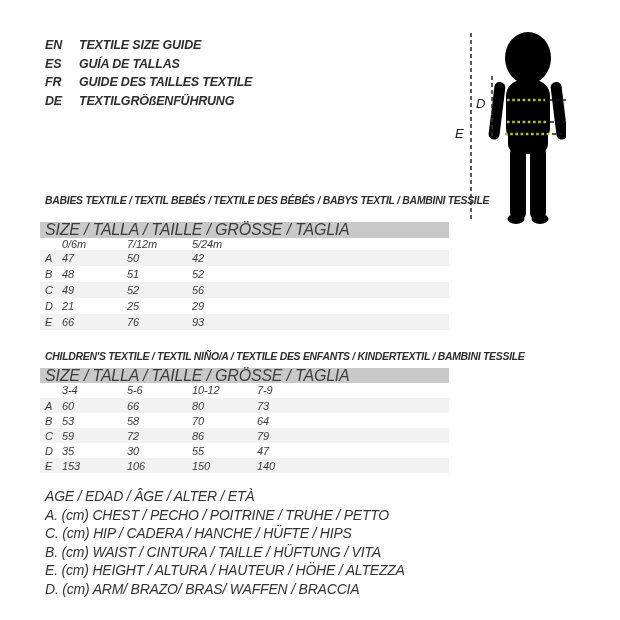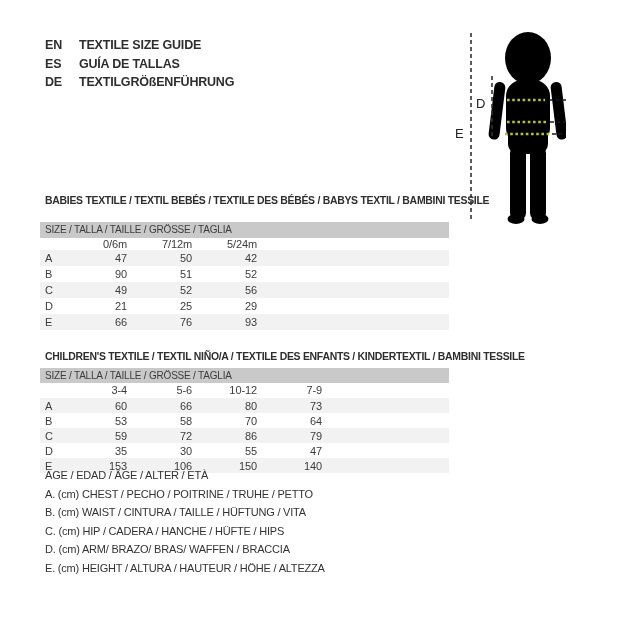--- a/index.html
+++ b/index.html
@@ -3,21 +3,21 @@
 <meta charset="utf-8">
 <style>
   html,body { margin:0; padding:0; background:#ffffff; }
   body {
     width:620px; height:620px;
     font-family:"Liberation Sans", sans-serif;
     color:#3a3a3a;
   }
   .canvas {
     position:relative; width:566px; height:620px;
-    background:#ffffff; overflow:hidden;
+    background:#ffffff; overflow:hidden;font-style:italic;
   }
 
   
   .lang-block { position:absolute; left:45px; top:36px; }
   .lang-row {
     display:flex; height:18.6px; align-items:center;
     font-weight:700; font-size:12.5px; color:#2e2e2e; letter-spacing:-0.2px;
     white-space:nowrap;
   }
   .lang-code { width:34px; flex:0 0 34px; }
@@ -30,62 +30,66 @@
   .tbl-title {
     position:absolute; left:45px; font-weight:700; font-size:11px;
     letter-spacing:-0.3px; color:#2e2e2e; white-space:nowrap; line-height:13px;
     transform:scaleX(0.95); transform-origin:left center;
   }
   #t1-title { top:194px; }
   #t2-title { top:350px; }
 
   .tbl-head {
     position:absolute; left:40px; width:409px; box-sizing:border-box;
-    background:#c9c9c9; font-size:10px; color:#3c3c3c;
+    background:#c9c9c9; font-size:16px; color:#3c3c3c;
     padding-left:5px; letter-spacing:-0.2px; white-space:nowrap;
   }
   #t1-head { top:222px; height:16px; line-height:16px; }
   #t2-head { top:368px; height:15px; line-height:15px; }
 
   .t-body { position:absolute; left:40px; width:409px; }
   #t1-cols { top:237px; }
   #t1-rows { top:250px; }
   #t2-cols { top:383px; }
   #t2-rows { top:398px; }
 
   .row { display:grid; align-items:center; font-size:11px; color:#3c3c3c; letter-spacing:-0.1px; }
   .cols3 { grid-template-columns:22px 65px 65px 65px; }
   .cols4 { grid-template-columns:22px 65px 65px 65px 65px; }
   #t1-cols .row, #t2-cols .row { height:14px; }
   #t1-rows .row { height:16px; }
   #t2-rows .row { height:15px; }
   .row.alt { background:#f2f2f2; }
-  .cell { text-align:right; }
+  .cell { text-align:left; }
   .rlabel { text-align:left; padding-left:5px; }
 
   
   .legend {
-    position:absolute; left:45px; top:466px;
-    font-size:11px; color:#333333; letter-spacing:-0.2px; line-height:18.6px;
+    position:absolute; left:45px; top:487px;
+    font-size:14px; color:#333333; letter-spacing:-0.2px; line-height:18.6px;
     white-space:nowrap;
   }
 </style>
 </head>
 <body>
 
 <div class="canvas">
 
   <div class="lang-block">
     <div class="lang-row">
       <span class="lang-code">EN</span>
       <span>TEXTILE SIZE GUIDE</span>
     </div>
     <div class="lang-row">
       <span class="lang-code">ES</span>
       <span>GUÍA DE TALLAS</span>
+    </div>
+    <div class="lang-row">
+      <span class="lang-code">FR</span>
+      <span>GUIDE DES TAILLES TEXTILE</span>
     </div>
     <div class="lang-row">
       <span class="lang-code">DE</span>
       <span>TEXTILGRÖßENFÜHRUNG</span>
     </div>
   </div>
 
   <svg class="figure-svg" viewBox="0 0 145 204">
     <g fill="#000000">
       <ellipse cx="78" cy="30" rx="23" ry="26"></ellipse>
@@ -132,21 +136,21 @@
     </div>
   <div class="t-body" id="t1-rows">
       <div class="row cols3 alt">
         <span class="cell rlabel">A</span>
         <span class="cell">47</span>
         <span class="cell">50</span>
         <span class="cell">42</span>
       </div>
       <div class="row cols3">
         <span class="cell rlabel">B</span>
-        <span class="cell">90</span>
+        <span class="cell">48</span>
         <span class="cell">51</span>
         <span class="cell">52</span>
       </div>
       <div class="row cols3 alt">
         <span class="cell rlabel">C</span>
         <span class="cell">49</span>
         <span class="cell">52</span>
         <span class="cell">56</span>
       </div>
       <div class="row cols3">
@@ -208,19 +212,19 @@
         <span class="cell">153</span>
         <span class="cell">106</span>
         <span class="cell">150</span>
         <span class="cell">140</span>
       </div>
     </div>
 
   <div class="legend" id="legend">
       <div>AGE / EDAD / ÂGE / ALTER / ETÀ</div>
       <div>A. (cm) CHEST / PECHO / POITRINE / TRUHE / PETTO</div>
+      <div>C. (cm) HIP / CADERA / HANCHE / HÜFTE / HIPS</div>
       <div>B. (cm) WAIST / CINTURA / TAILLE / HÜFTUNG / VITA</div>
-      <div>C. (cm) HIP / CADERA / HANCHE / HÜFTE / HIPS</div>
+      <div>E. (cm) HEIGHT / ALTURA / HAUTEUR / HÖHE / ALTEZZA</div>
       <div>D. (cm) ARM/ BRAZO/ BRAS/ WAFFEN / BRACCIA</div>
-      <div>E. (cm) HEIGHT / ALTURA / HAUTEUR / HÖHE / ALTEZZA</div>
     </div>
 
 </div>
 
 </body></html>

